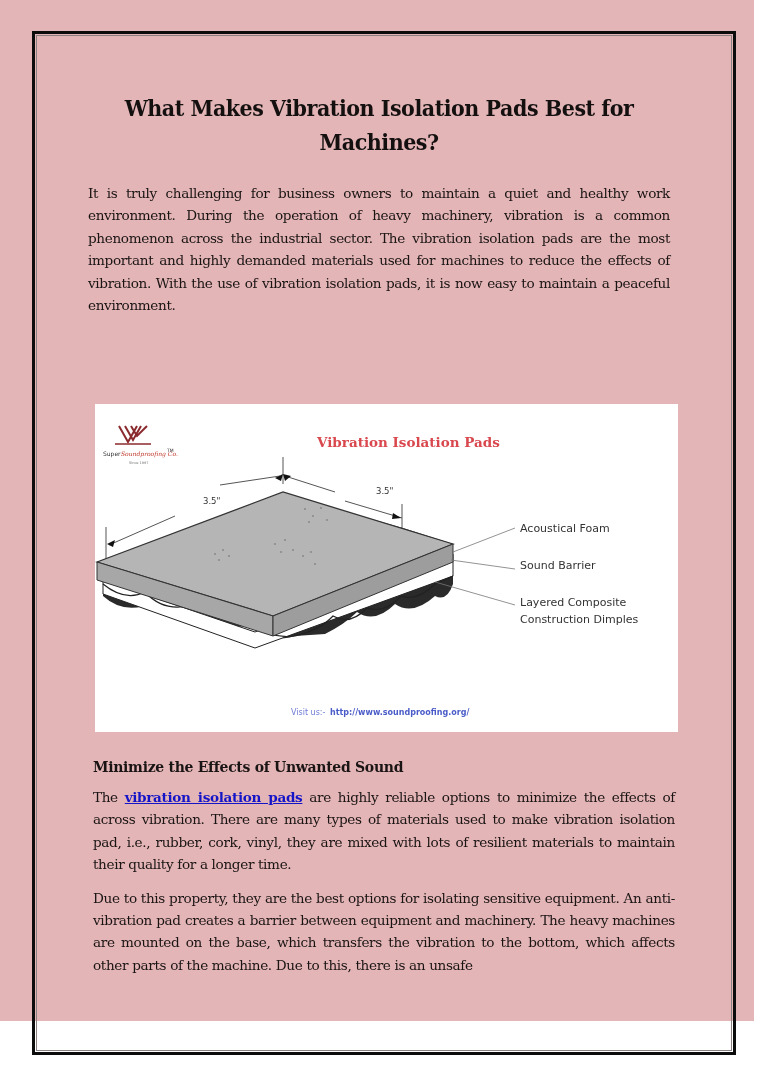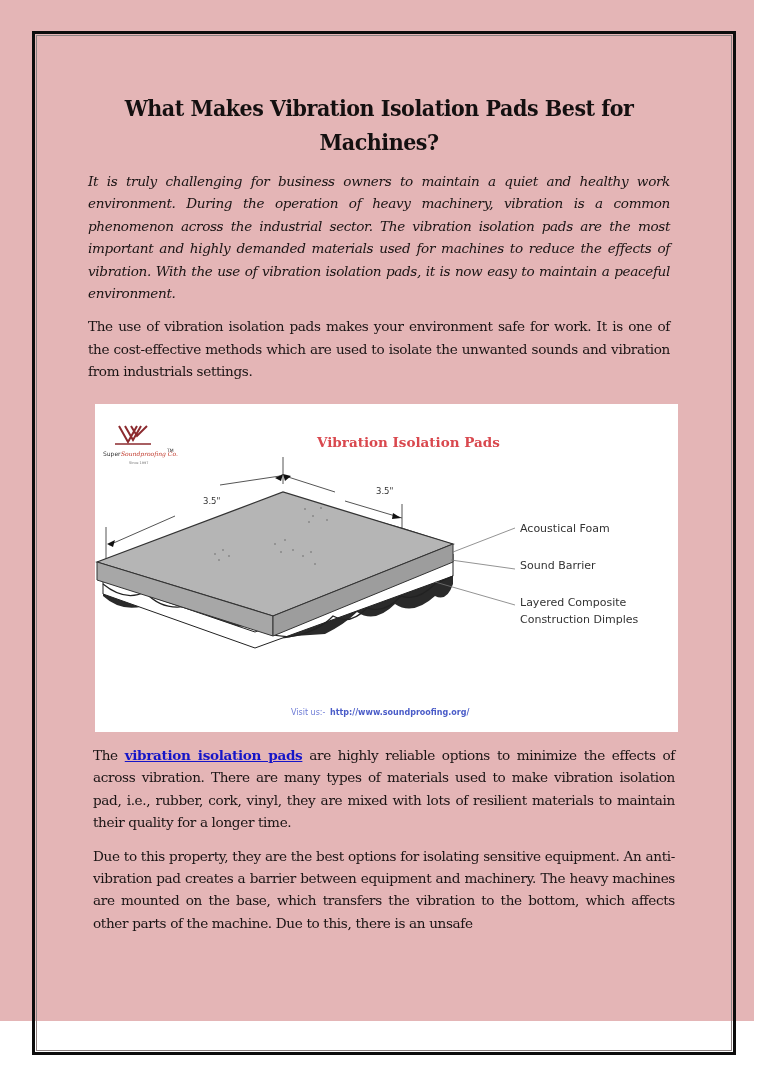--- a/index.html
+++ b/index.html
@@ -26,21 +26,21 @@
   }
   h1 {
     margin: 0; text-align: center; font-family: "DejaVu Serif", serif;
     font-weight: bold; font-size: 21.5px; line-height: 34px; letter-spacing: -0.5px;
     color: #141010; transform: scaleX(0.96);
   }
   p {
     margin: 0 0 11px 0; text-align: justify;
     font-size: 13.6px; line-height: 22.4px; letter-spacing: -0.35px;
   }
-  p.first { margin-top: 10px; font-style: italic; }
+  p.first { margin-top: 22px; }
   h2 {
     margin: 12px 0 8px 0; font-size: 14px; font-weight: bold; line-height: 22px;
     letter-spacing: -0.3px;
   }
   a.inline-link { color: #1515c8; font-weight: bold; text-decoration: underline; }
   .figure {
     position: absolute; left: 95px; top: 404px; width: 583px; height: 328px;
     background: #ffffff;
   }
   .figure svg { display: block; }
@@ -52,21 +52,20 @@
 <div class="page-bg"></div>
 <div class="frame-outer"></div>
 <div class="frame-inner"></div>
 
 <div class="content">
   <h1>
     <span>What Makes Vibration Isolation Pads Best for</span><br>
     <span>Machines?</span>
   </h1>
   <p class="first">It is truly challenging for business owners to maintain a quiet and healthy work environment. During the operation of heavy machinery, vibration is a common phenomenon across the industrial sector. The vibration isolation pads are the most important and highly demanded materials used for machines to reduce the effects of vibration. With the use of vibration isolation pads, it is now easy to maintain a peaceful environment.</p>
-  <p>The use of vibration isolation pads makes your environment safe for work. It is one of the cost-effective methods which are used to isolate the unwanted sounds and vibration from industrials settings.</p>
 </div>
 
 <div class="figure">
   <svg width="583" height="328" viewBox="0 0 583 328" xmlns="http://www.w3.org/2000/svg">
 
     <g>
       <path d="M24 22 L33 38 L42 22 M30 22 L38 36 L46 22 M36 22 L42 32 L52 22" stroke="#8b2a2e" stroke-width="2" fill="none"></path>
       <path d="M20 40 L56 40" stroke="#8b2a2e" stroke-width="1.5"></path>
       <text x="8" y="52" font-size="6" font-family="DejaVu Sans, sans-serif" fill="#333">Super</text>
       <text x="26" y="52" font-size="6" font-style="italic" font-family="DejaVu Serif, serif" fill="#c0392b">Soundproofing Co.</text>
@@ -129,15 +128,16 @@
     <text x="425" y="165" font-size="11" font-family="DejaVu Sans, sans-serif" fill="#333">Sound Barrier</text>
     <text x="425" y="202" font-size="11" font-family="DejaVu Sans, sans-serif" fill="#333">Layered Composite</text>
     <text x="425" y="219" font-size="11" font-family="DejaVu Sans, sans-serif" fill="#333">Construction Dimples</text>
 
     <text x="196" y="311" font-size="8" font-family="DejaVu Sans, sans-serif" fill="#6d7bd6">Visit us:-</text>
     <text x="235" y="311" font-size="8" font-weight="bold" font-family="DejaVu Sans, sans-serif" fill="#4a5cc8">http://www.soundproofing.org/</text>
   </svg>
 </div>
 
 <div class="after-figure">
+  <h2>Minimize the Effects of Unwanted Sound</h2>
   <p><span>The </span><a class="inline-link" href="#">vibration isolation pads</a><span> are highly reliable options to minimize the effects of across vibration. There are many types of materials used to make vibration isolation pad, i.e., rubber, cork, vinyl, they are mixed with lots of resilient materials to maintain their quality for a longer time.</span></p>
   <p>Due to this property, they are the best options for isolating sensitive equipment. An anti-vibration pad creates a barrier between equipment and machinery. The heavy machines are mounted on the base, which transfers the vibration to the bottom, which affects other parts of the machine. Due to this, there is an unsafe</p>
 </div>
 
 </body></html>

